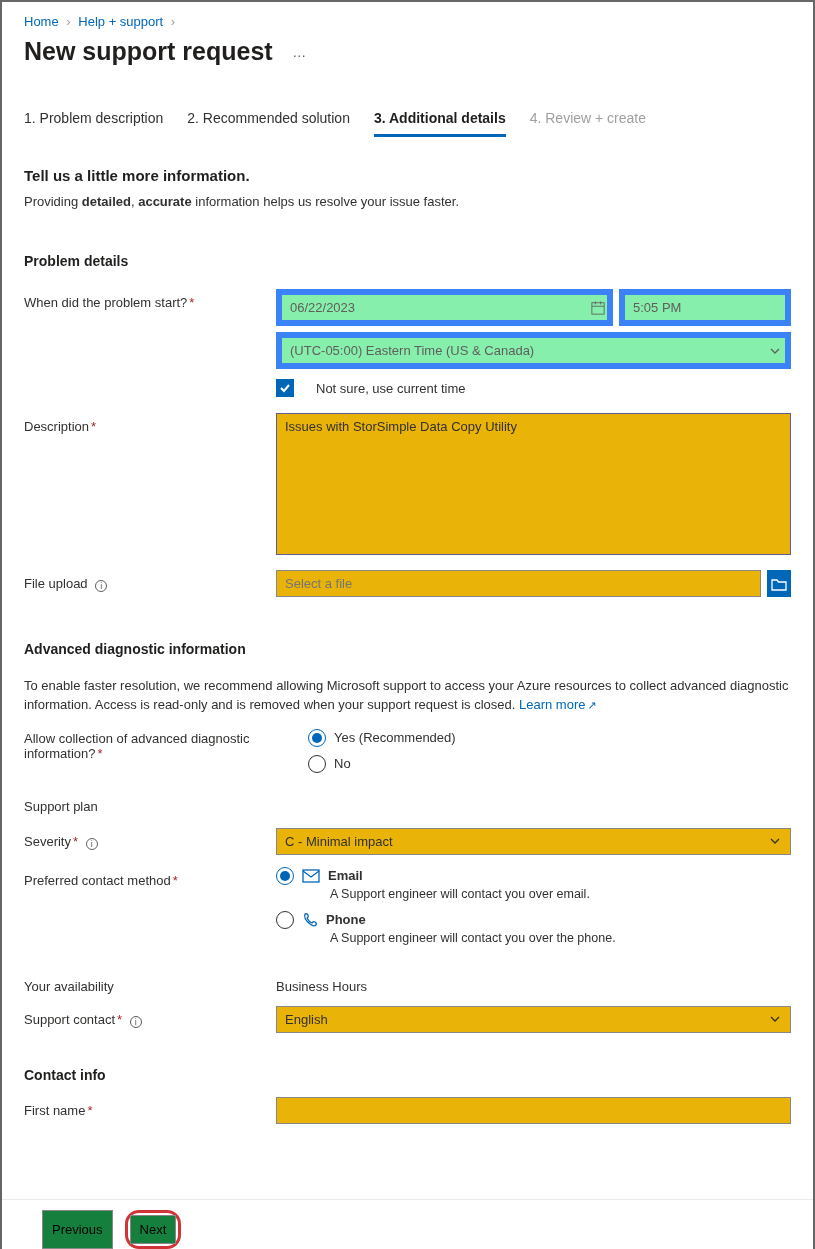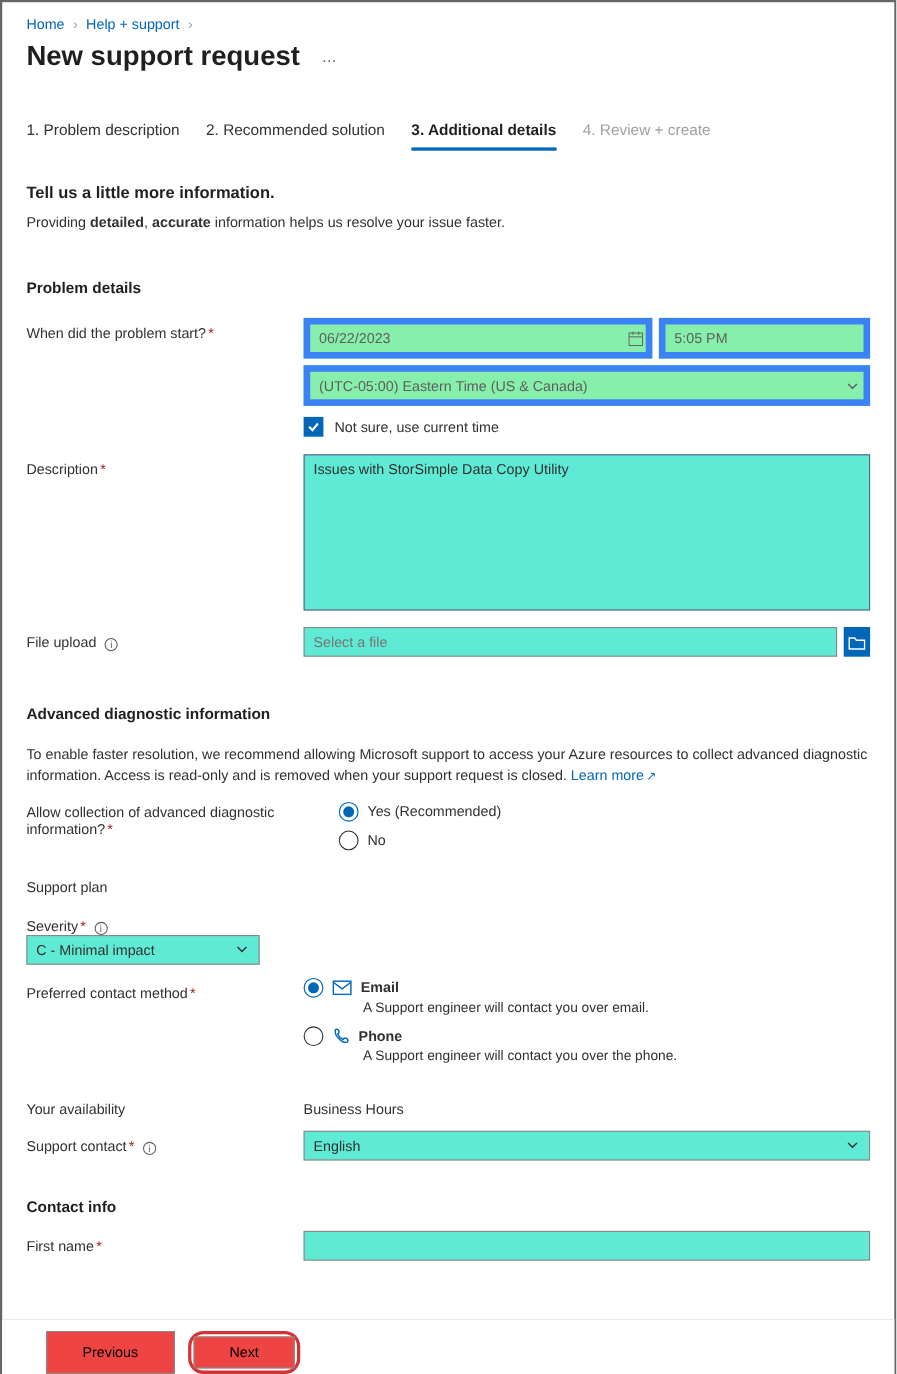--- a/index.html
+++ b/index.html
@@ -95,55 +95,55 @@
     font-size: 9px;
     line-height: 11px;
     text-align: center;
     color: #605e5c;
     margin-left: 4px;
     vertical-align: -1px;
   }
   .input-flat, .select-flat, textarea.input-flat {
     width: 100%;
     border: 1px solid #8a8886;
-    background: #5eead4;
+    background: #eab308;
     font-family: inherit;
     font-size: 13px;
     padding: 5px 8px;
     color: #323130;
   }
   .input-disabled {
     background: #86efac;
     color: #605e5c;
     border: 6px solid #3b82f6;
   }
   .date-time-row { display: flex; gap: 6px; }
   .date-input { flex: 1; position: relative; }
-  .time-input { width: 192px; }
+  .time-input { width: 172px; }
   .cal-icon {
     position: absolute;
     right: 8px; top: 50%;
     transform: translateY(-50%);
     pointer-events: none;
   }
   .tz-select {
     margin-top: 6px;
     position: relative;
   }
   .chev {
     position: absolute;
     right: 10px; top: 50%;
     transform: translateY(-50%);
     pointer-events: none;
   }
   .checkbox-row {
     margin-top: 10px;
     display: flex;
     align-items: center;
-    gap: 10px;
+    gap: 22px;
   }
   .cb-box {
     width: 18px; height: 18px;
     background: #0067b8;
     display: inline-flex;
     align-items: center;
     justify-content: center;
     flex-shrink: 0;
   }
   textarea.description {
@@ -206,24 +206,24 @@
   .contact-method .method-head .mlabel { font-weight:600; }
   .muted-label { color:#605e5c; }
   .footer-bar {
     border-top: 1px solid #edebe9;
     padding: 10px 24px 14px 40px;
     display: flex;
     gap: 12px;
     background:#fff;
   }
   .btn {
-    padding: 6px 32px;
+    padding: 6px 9px;
     font-size: 13px;
     border: 1px solid #8a8886;
-    background: #ef4444;
+    background: #15803d;
     cursor: pointer;
     font-family: inherit;
   }
   .next-highlight {
     display:inline-block;
     border: 3px solid #d13438;
     border-radius: 14px;
     padding: 2px 2px;
   }
   .sel-wrap { position:relative; }
@@ -352,21 +352,21 @@
         </div>
       </div>
 
       
 
       <div class="form-row">
         <div class="label-col muted-label">Support plan</div>
         <div class="field-col"></div>
       </div>
 
-      <div class="form-row" style="margin-top:14px;flex-direction:column;">
+      <div class="form-row" style="margin-top:14px;">
         <div class="label-col">
           <span>Severity</span><span class="req">*</span>
           <span class="info-icon">i</span>
         </div>
         <div class="field-col sel-wrap">
           <input class="input-flat" readonly="" value="C - Minimal impact" style="">
           <span class="chev">
             <svg width="12" height="12" viewBox="0 0 12 12">
                 <path d="M2 4 L6 8 L10 4" fill="none" stroke="#323130" stroke-width="1.3"></path>
               </svg>

